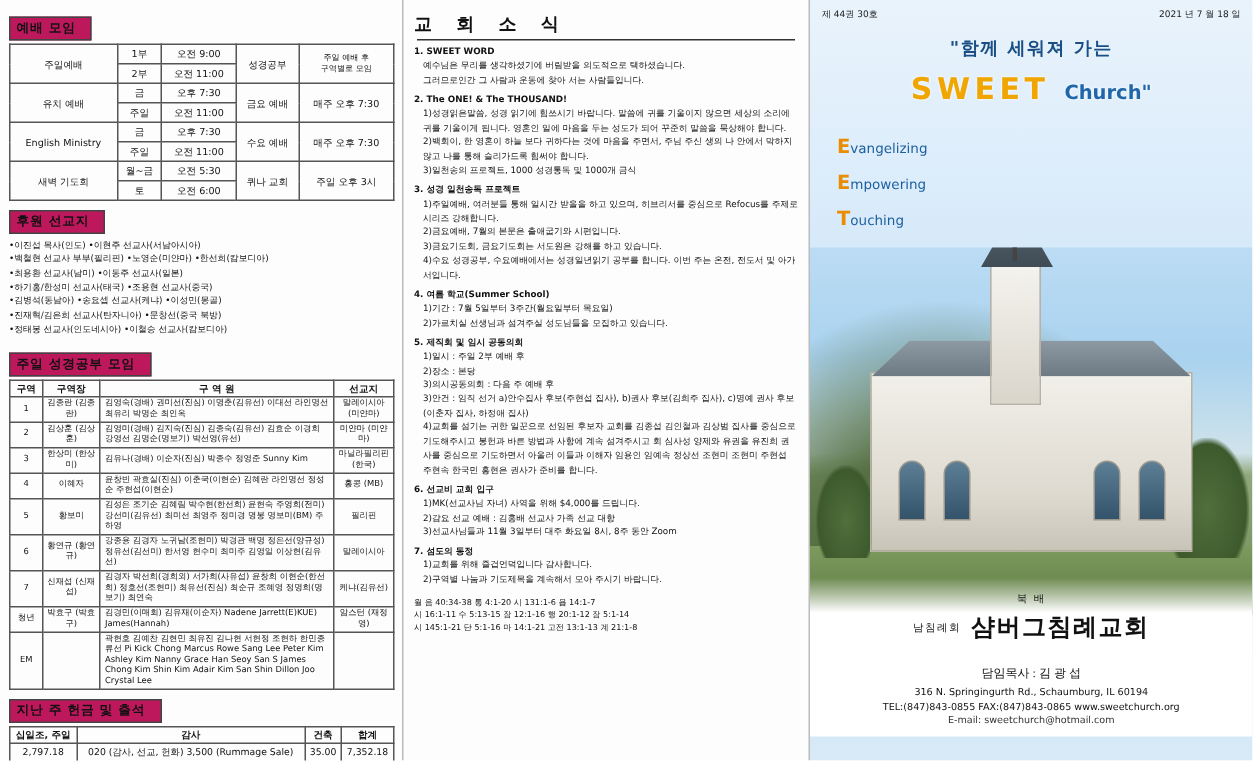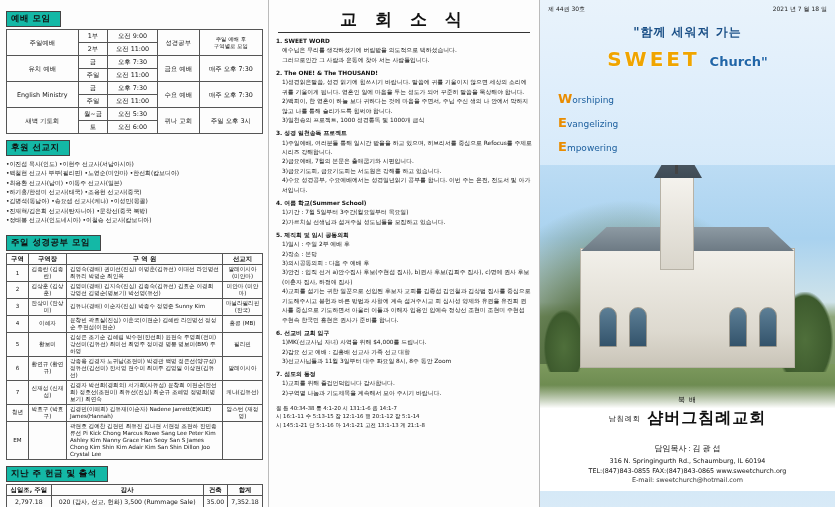--- a/index.html
+++ b/index.html
@@ -21,21 +21,21 @@
   
   .col-left {
     width: 268px;
     padding: 6px 5px 4px 6px;
     position: relative;
   }
   .sec-title {
     font-size: 8.5px;
     font-weight: bold;
     border: 1px solid #444;
-    background: #14b8a6;
+    background: #be185d;
     display: inline-block;
     padding: 1px 10px 1px 4px;
     margin: 0 0 2px 0;
     letter-spacing: .5px;
   }
   table.grid {
     width: 100%;
     border-collapse: collapse;
     font-size: 6.4px;
     line-height: 1.25;
@@ -63,22 +63,22 @@
 
   
   .col-center {
     width: 272px;
     padding: 6px 7px 4px 7px;
     border-left: 1px solid #bbb;
     border-right: 1px solid #bbb;
     position: relative;
   }
   .center-title {
-    text-align: center;
-    font-size: 17px;
+    text-align: left;
+    font-size: 12px;
     font-weight: bold;
     letter-spacing: 6px;
     margin: 2px 0 1px 0;
   }
   .center-rule {
     border-bottom: 1px solid #333;
     margin: 0 2px 4px 2px;
   }
   .notice {
     font-size: 5.85px;
@@ -468,23 +468,20 @@
     </div>
 
     <div class="r-headline">"함께 세워져 가는</div>
     <div class="r-sweet">
       <span>SWEET</span>
       <span class="ch">Church"</span>
     </div>
 
     <div class="swet">
       <div>
-        <span class="cap">W</span><span>orshiping</span>
-      </div>
-      <div>
         <span class="cap">E</span><span>vangelizing</span>
       </div>
       <div>
         <span class="cap">E</span><span>mpowering</span>
       </div>
       <div>
         <span class="cap">T</span><span>ouching</span>
       </div>
     </div>
 

